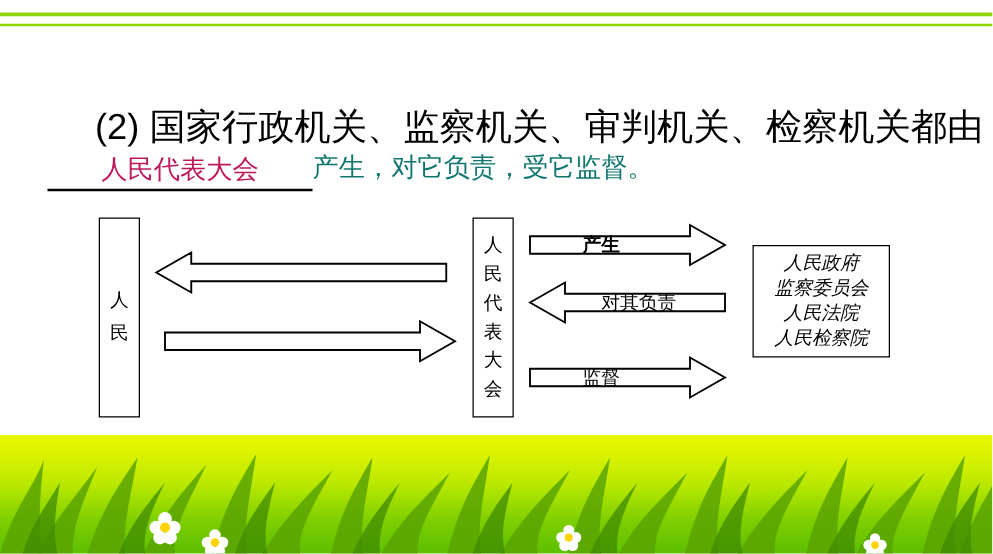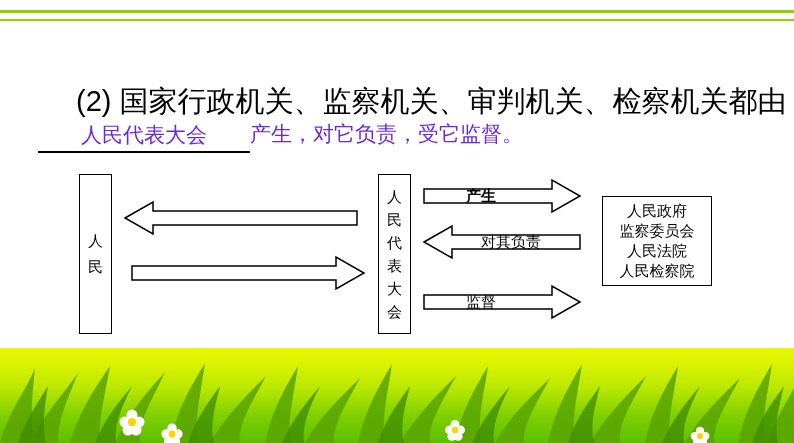--- a/index.html
+++ b/index.html
@@ -38,31 +38,31 @@
   }
   .line2 {
     position: absolute;
     left: 38px;
     top: 120px;
     font-size: 21px;
     color: #000000;
     white-space: nowrap;
   }
   .blank-answer {
-    color: #6d28d9;
+    color: #be185d;
     display: inline-block;
     width: 212px;
     border-bottom: 2px solid #000000;
     padding-bottom: 2px;
     text-align: center;
     position: relative;
     top: 1px;
   }
   .after-blank {
-    color: #6d28d9;
+    color: #0f766e;
   }
 
   
   .diagram {
     position: absolute;
     left: 0;
     top: 160px;
     width: 794px;
     height: 185px;
   }
@@ -102,21 +102,21 @@
   #box-npc span { display: block; line-height: 23px; }
 
   
   #box-organs {
     left: 602px;
     top: 36px;
     width: 110px;
     height: 90px;
     font-size: 15px;
   }
-  #box-organs span { display: block; line-height: 20px; }
+  #box-organs span { display: block; line-height: 20px; font-style: italic; }
 
   
   .arrow-label {
     position: absolute;
     font-size: 15px;
     color: #000;
     white-space: nowrap;
   }
 
   svg.arrows {

